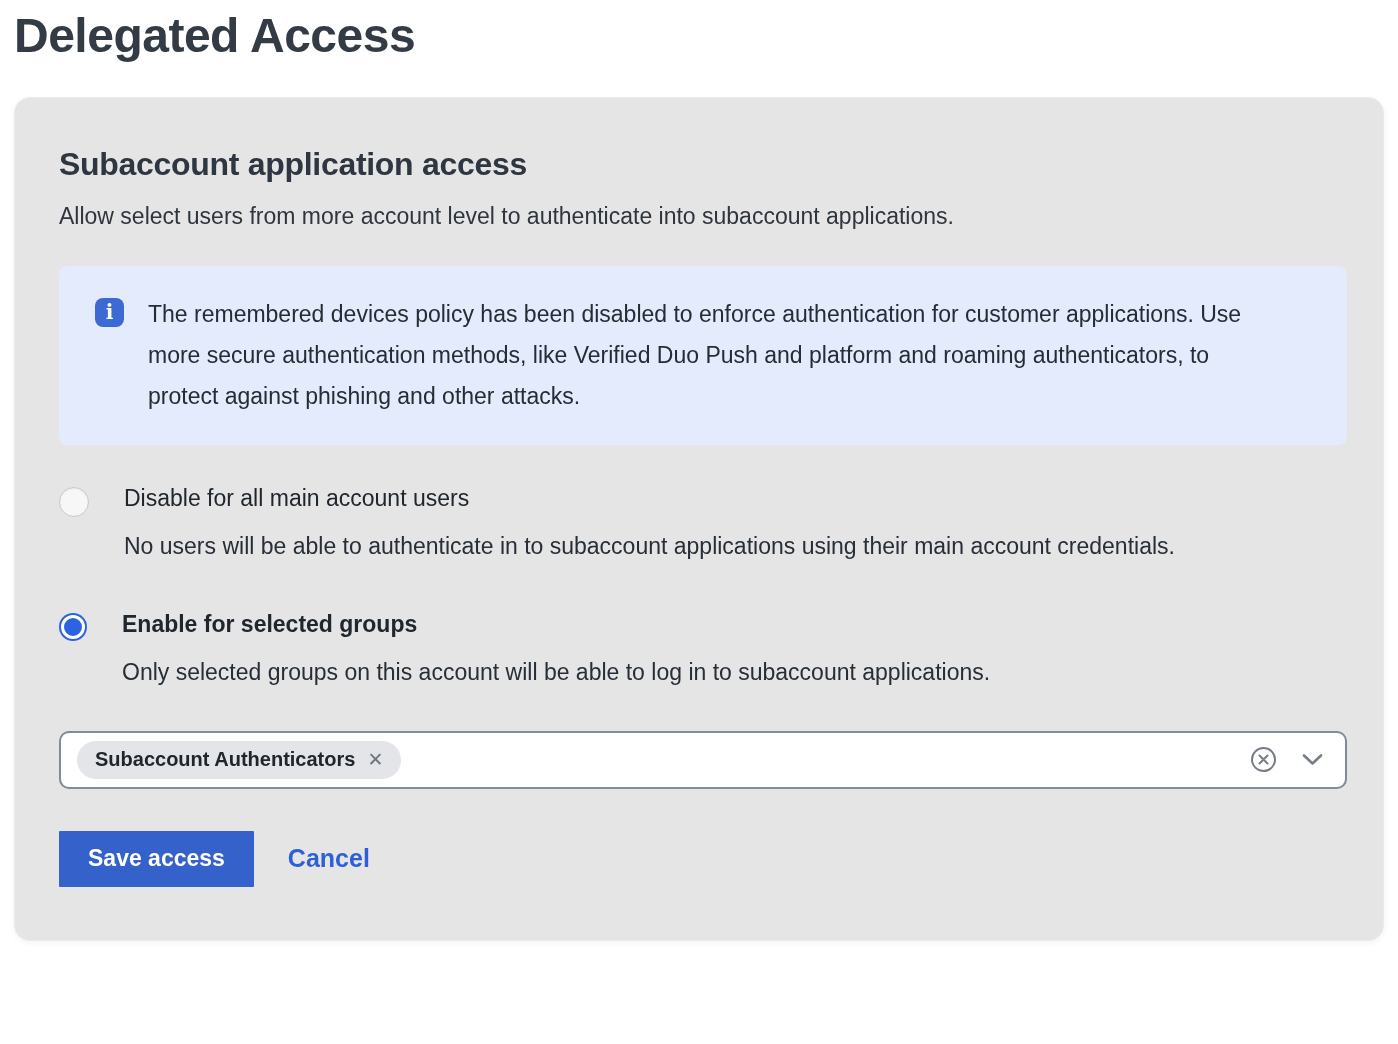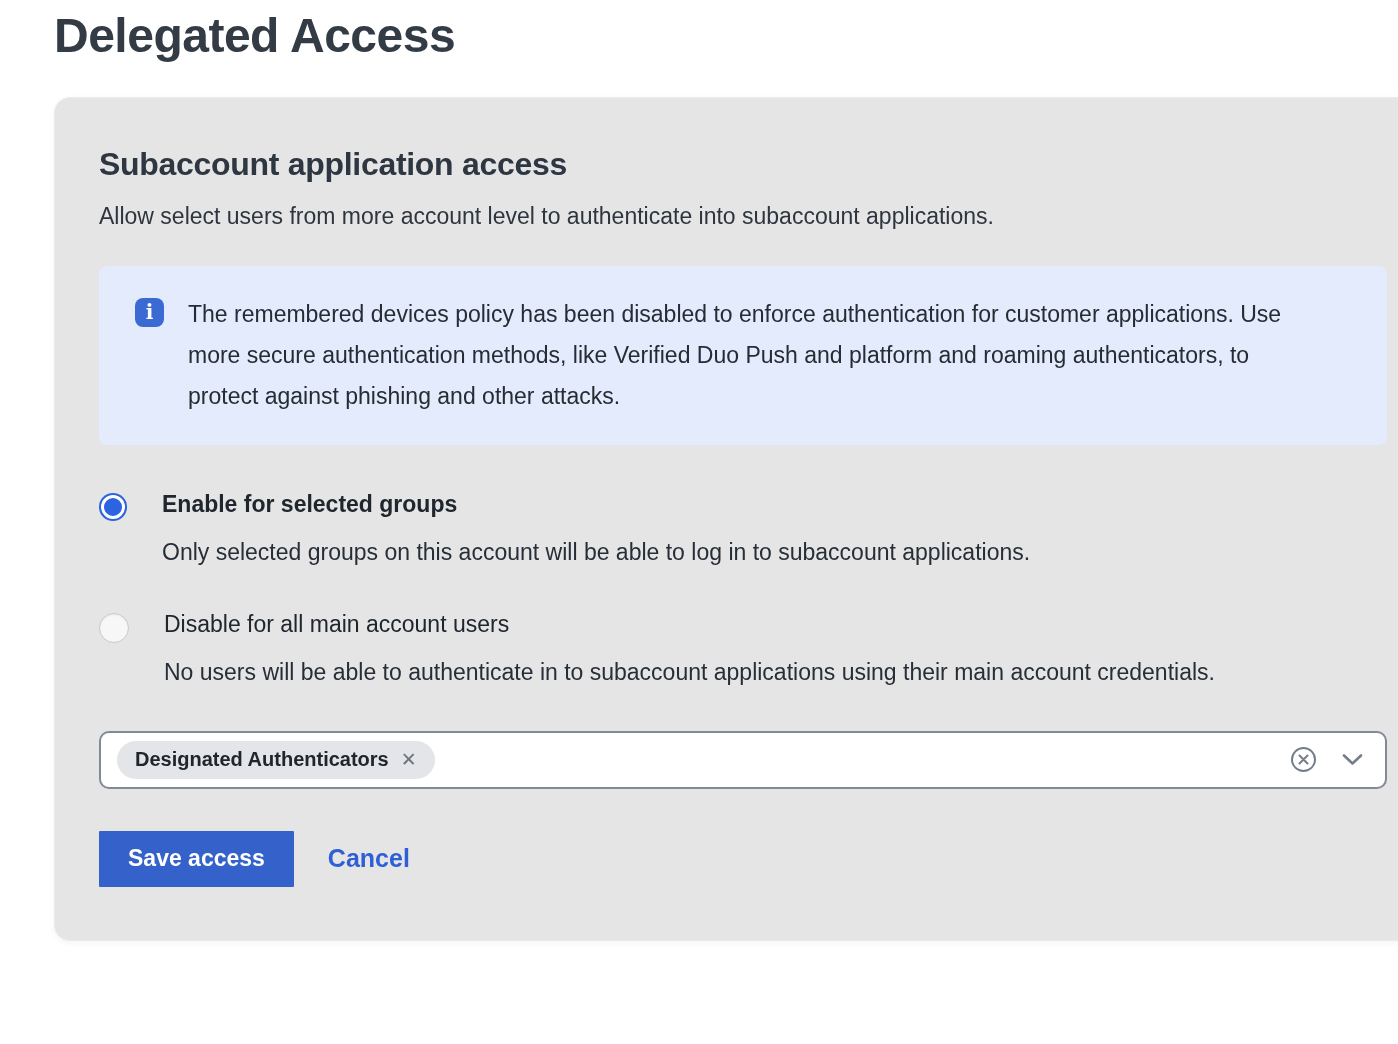--- a/index.html
+++ b/index.html
@@ -3,21 +3,21 @@
 <meta charset="utf-8">
 <style>
   * { margin: 0; padding: 0; box-sizing: border-box; }
   html, body {
     width: 1398px; height: 1044px;
     background: #ffffff;
     font-family: "Liberation Sans", sans-serif;
     color: #2a323c;
     overflow: hidden;
   }
-  .page { padding: 10px 14px 12px 14px; margin-left: 40px; }
+  .page { padding: 10px 14px 12px 14px; }
 
   .page-title {
     font-size: 48px;
     font-weight: 700;
     color: #333b45;
     letter-spacing: -0.5px;
     line-height: 1.1;
   }
   .page-desc {
     margin-top: 26px;
@@ -191,39 +191,39 @@
 
     <h2 class="card-heading">Subaccount application access</h2>
 
     <p class="card-subheading">Allow select users from more account level to authenticate into subaccount applications.</p>
 
     <div class="alert">
       <div class="alert-icon">i</div>
       <div class="alert-text">The remembered devices policy has been disabled to enforce authentication for customer applications. Use more secure authentication methods, like Verified Duo Push and platform and roaming authenticators, to protect against phishing and other attacks.</div>
     </div>
 
+    <div class="option-row">
+      <div class="radio"></div>
+      <div>
+        <div class="option-label">Disable for all main account users</div>
+        <div class="option-desc">No users will be able to authenticate in to subaccount applications using their main account credentials.</div>
+      </div>
+    </div>
+
     <div class="option-row second">
       <div class="radio selected"></div>
       <div>
         <div class="option-label bold">Enable for selected groups</div>
         <div class="option-desc">Only selected groups on this account will be able to log in to subaccount applications.</div>
       </div>
     </div>
 
-    <div class="option-row">
-      <div class="radio"></div>
-      <div>
-        <div class="option-label">Disable for all main account users</div>
-        <div class="option-desc">No users will be able to authenticate in to subaccount applications using their main account credentials.</div>
-      </div>
-    </div>
-
     <div class="group-select">
       <span class="tag">
-        <span class="tag-label">Designated Authenticators</span>
+        <span class="tag-label">Subaccount Authenticators</span>
         <span class="tag-remove">✕</span>
       </span>
       <span class="select-controls">
         <svg width="29" height="29" viewBox="0 0 29 29">
           <circle cx="14.5" cy="14.5" r="11.5" fill="none" stroke="#767d87" stroke-width="2"></circle>
           <path d="M10.5 10.5l8 8M18.5 10.5l-8 8" stroke="#767d87" stroke-width="2" stroke-linecap="round"></path>
         </svg>
         <svg width="21" height="13" viewBox="0 0 21 13">
           <path d="M2 2.5l8.5 8 8.5-8" fill="none" stroke="#767d87" stroke-width="2.6" stroke-linecap="round" stroke-linejoin="round"></path>
         </svg>

